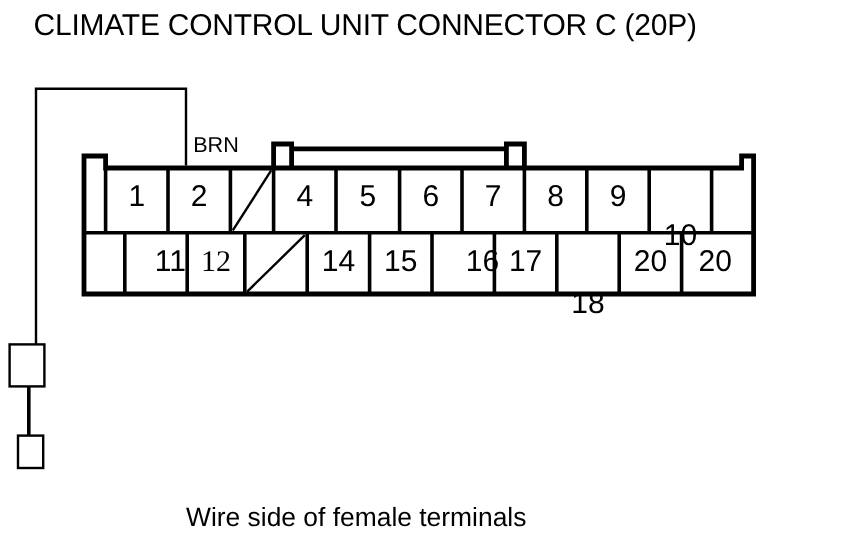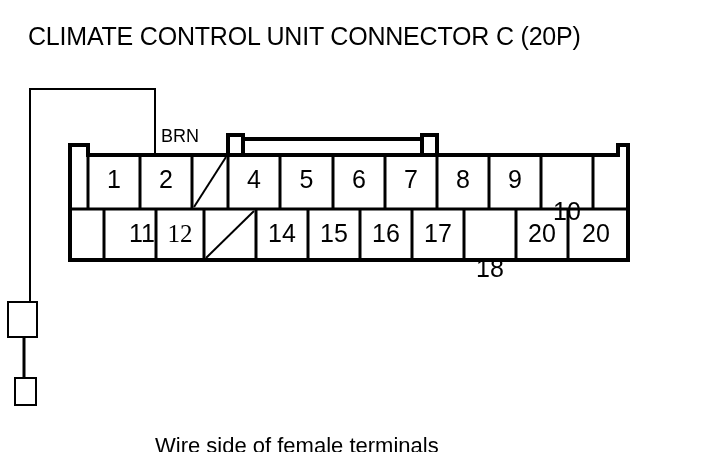--- a/index.html
+++ b/index.html
@@ -10,21 +10,21 @@
   body {
     width: 704px;
     height: 452px;
     position: relative;
     overflow: hidden;
     font-family: "Liberation Sans", sans-serif;
     color: #000000;
   }
   #page-root {
     position: absolute;
-    left: 0; top: 15px;
+    left: 0; top: 0;
     width: 704px;
     height: 360px;
     border-radius: 17px;
   }
   .title {
     position: absolute;
     left: 28px;
     top: 7px;
     font-size: 25px;
     line-height: 29px;
@@ -141,21 +141,21 @@
   <div class="pin-num" style="left:385px; top:152px; width:52px;">7</div>
   <div class="pin-num" style="left:437px; top:152px; width:52px;">8</div>
   <div class="pin-num" style="left:489px; top:152px; width:52px;">9</div>
   <div class="pin-num" style="left:541px; top:152px; width:52px;margin-top:32px;">10</div>
 
   <div class="pin-num" style="left:104px; top:206px; width:52px;margin-left:12px;">11</div>
   <div class="pin-num" style="left:156px; top:206px; width:48px;font-family:Liberation Serif, serif;">12</div>
   <div class="pin-num" style="left:204px; top:206px; width:52px;"></div>
   <div class="pin-num" style="left:256px; top:206px; width:52px;text-align:center;">14</div>
   <div class="pin-num" style="left:308px; top:206px; width:52px;">15</div>
-  <div class="pin-num" style="left:360px; top:206px; width:52px;">16</div>
+  <div class="pin-num" style="left:360px; top:206px; width:52px;padding-left:16px;">16</div>
   <div class="pin-num" style="left:412px; top:206px; width:52px;">17</div>
   <div class="pin-num" style="left:464px; top:206px; width:52px;margin-top:35px;">18</div>
   <div class="pin-num" style="left:516px; top:206px; width:52px;">20</div>
   <div class="pin-num" style="left:568px; top:206px; width:56px;">20</div>
 
   <div class="caption">Wire side of female terminals</div>
 
 </div>
 
 </body></html>

